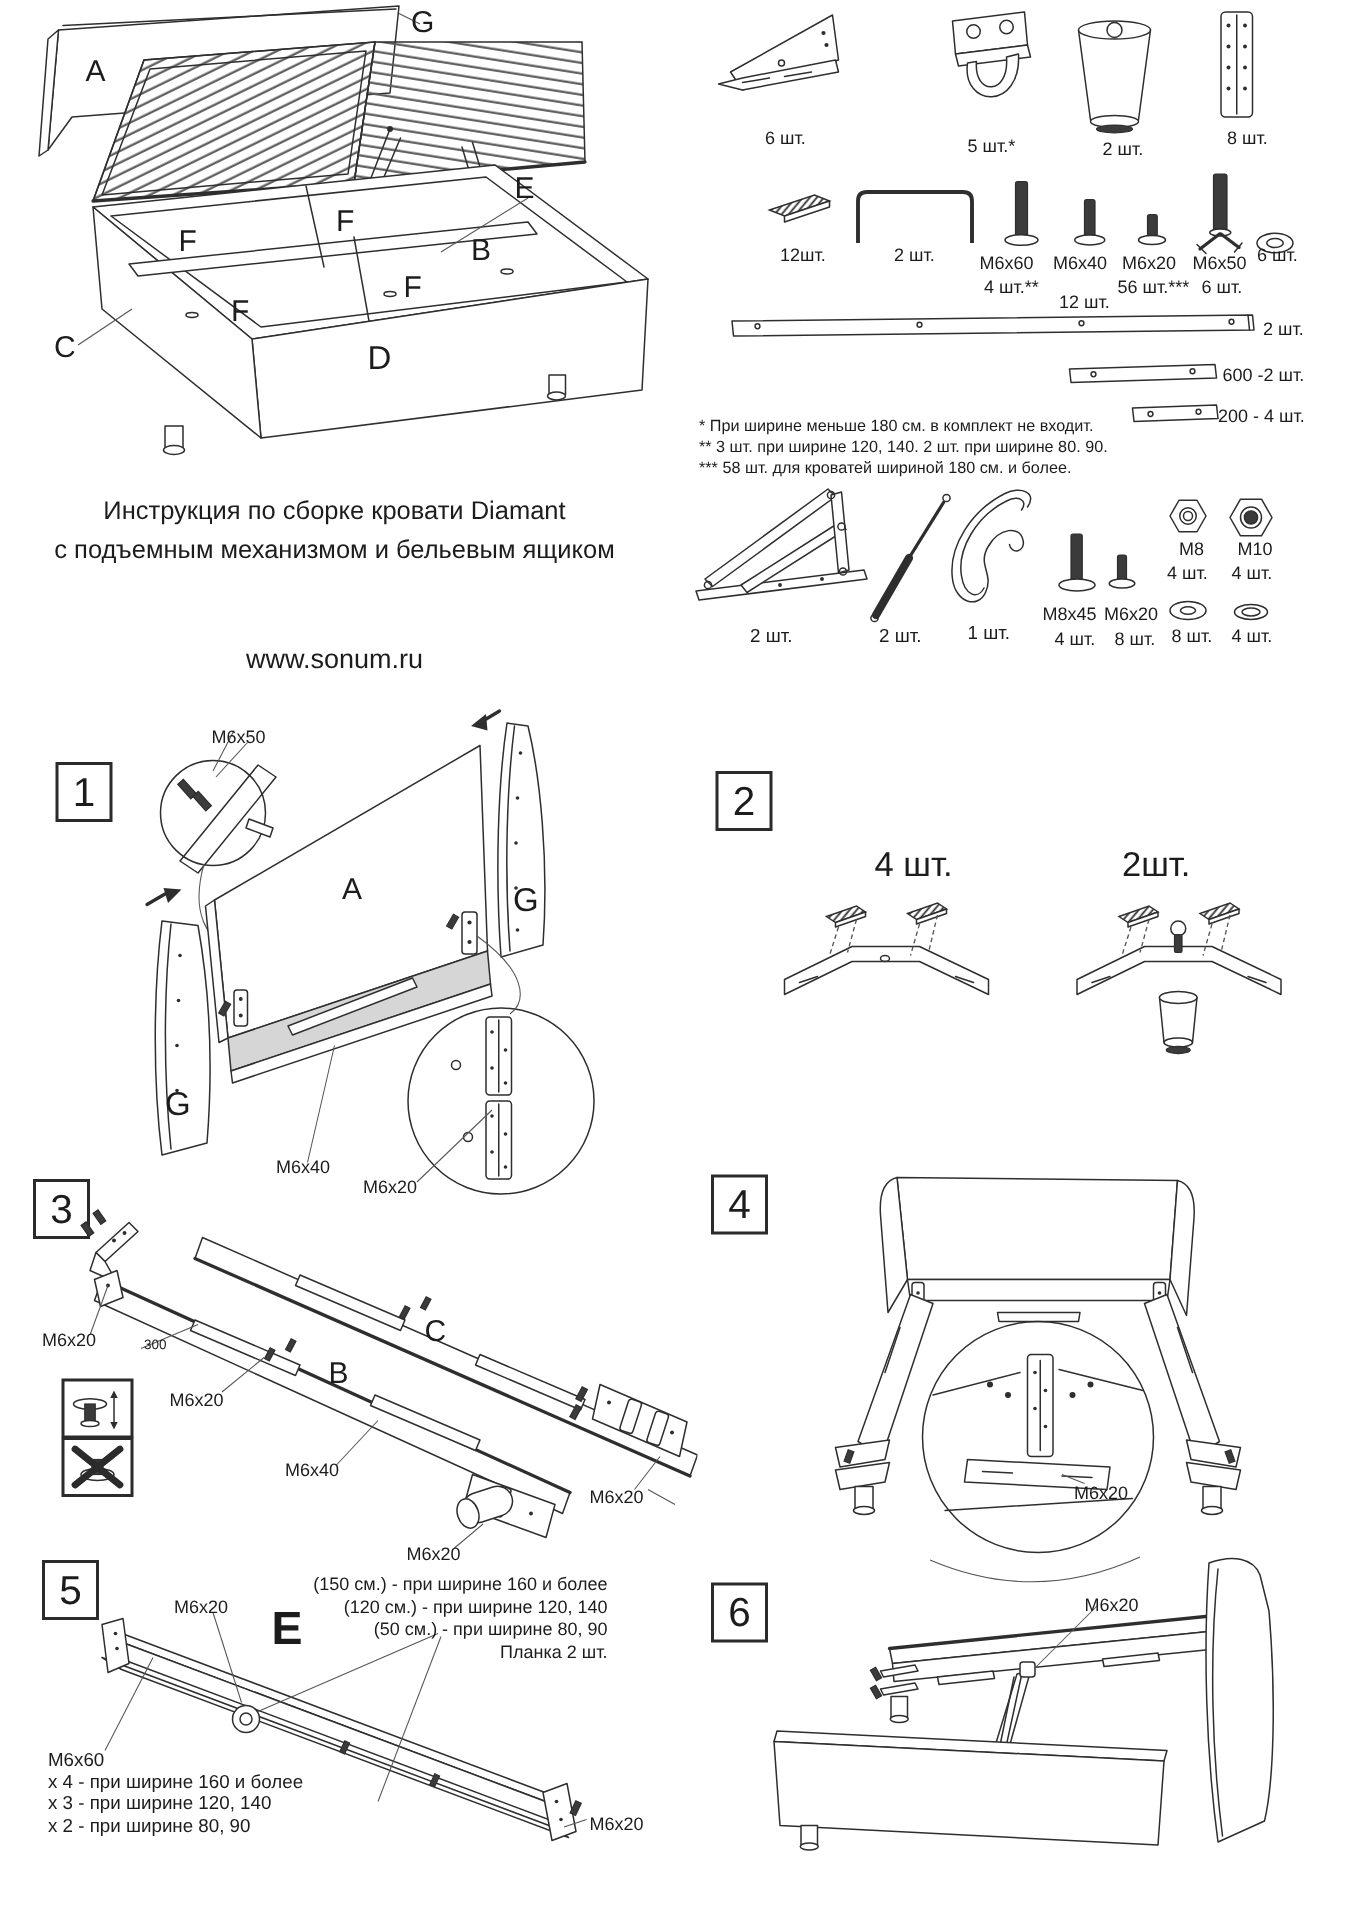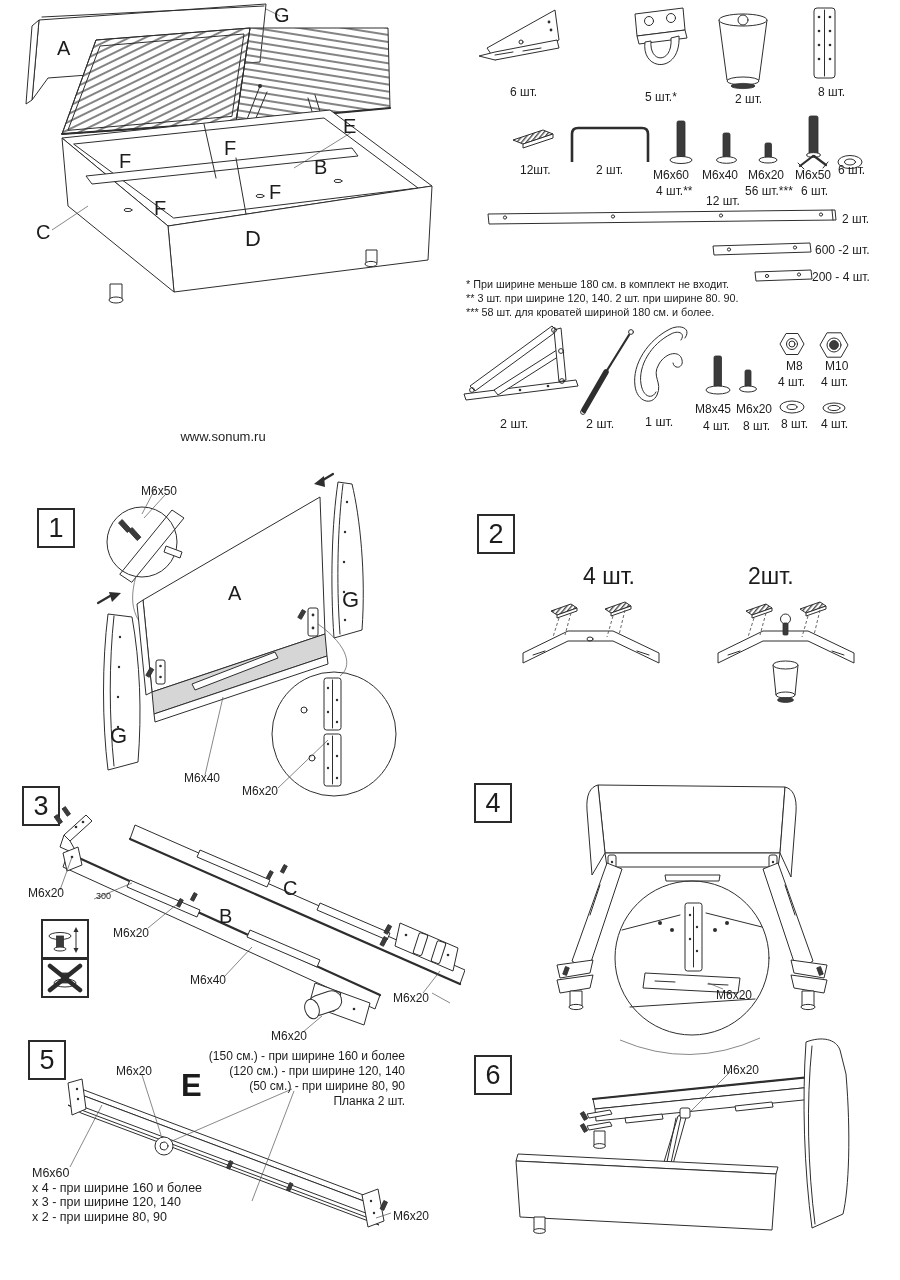--- a/index.html
+++ b/index.html
@@ -3,21 +3,21 @@
 <meta charset="utf-8">
 <style>
   html,body{margin:0;padding:0;background:#fff;}
   .page{position:relative;width:900px;height:1280px;background:#fff;overflow:hidden;
         font-family:"Liberation Sans",sans-serif;color:#1c1c1c;}
   .abs{position:absolute;}
   .t9 {font-size:9px;white-space:nowrap;}
   .t11{font-size:10.8px;line-height:1.28;white-space:nowrap;margin-top:26px;}
   .t12{font-size:12px;white-space:nowrap;text-align:right;}
   .t13{font-size:12.5px;white-space:nowrap;}
-  .t14{font-size:13px;}
+  .t14{font-size:18px;}
   .t17{font-size:17px;line-height:1.5;}
   .t20{font-size:20px;white-space:nowrap;}
   .t22{font-size:22px;white-space:nowrap;}
   .t23{font-size:23px;white-space:nowrap;}
   .t31{font-size:31px;font-weight:bold;white-space:nowrap;}
   .ctr{text-align:center;}
   .rgt{text-align:right;}
   .stepbox{width:34px;height:36px;border:2px solid #2b2b2b;display:flex;align-items:center;
            justify-content:center;font-size:27px;background:#fff;}
   .iconbox{width:44px;height:36px;border:2px solid #2b2b2b;display:flex;align-items:center;
@@ -100,20 +100,24 @@
   <span class="abs t20" style="left:57px;top:37px">A</span>
   <span class="abs t20" style="left:343px;top:115px">E</span>
   <span class="abs t20" style="left:314px;top:156px">B</span>
   <span class="abs t20" style="left:119px;top:150px">F</span>
   <span class="abs t20" style="left:224px;top:137px">F</span>
   <span class="abs t20" style="left:269px;top:181px">F</span>
   <span class="abs t20" style="left:154px;top:197px">F</span>
   <span class="abs t20" style="left:36px;top:221px">C</span>
   <span class="abs t22" style="left:245px;top:226px">D</span>
 
+  <div class="abs t17 ctr" style="left:18px;top:328px;width:410px">
+    <div>Инструкция по сборке кровати Diamant</div>
+    <div>с подъемным механизмом и бельевым ящиком</div>
+  </div>
   <div class="abs t14 ctr" style="left:18px;top:429px;width:410px">www.sonum.ru</div>
 
   <svg class="abs" style="left:465px;top:0" width="435" height="300" viewBox="0 0 435 300">
     <g>
       <polygon class="wf" points="22,48 90,10 94,40 30,60"></polygon>
       <polygon class="wf" points="14,56 30,60 94,48 92,40 30,52"></polygon>
       <line class="ln" x1="30" y1="55" x2="48" y2="52"></line>
       <line class="ln" x1="58" y1="51" x2="76" y2="48"></line>
       <circle class="dot" cx="84" cy="22" r="1.4"></circle>
         <circle class="dot" cx="86" cy="30" r="1.4"></circle>

